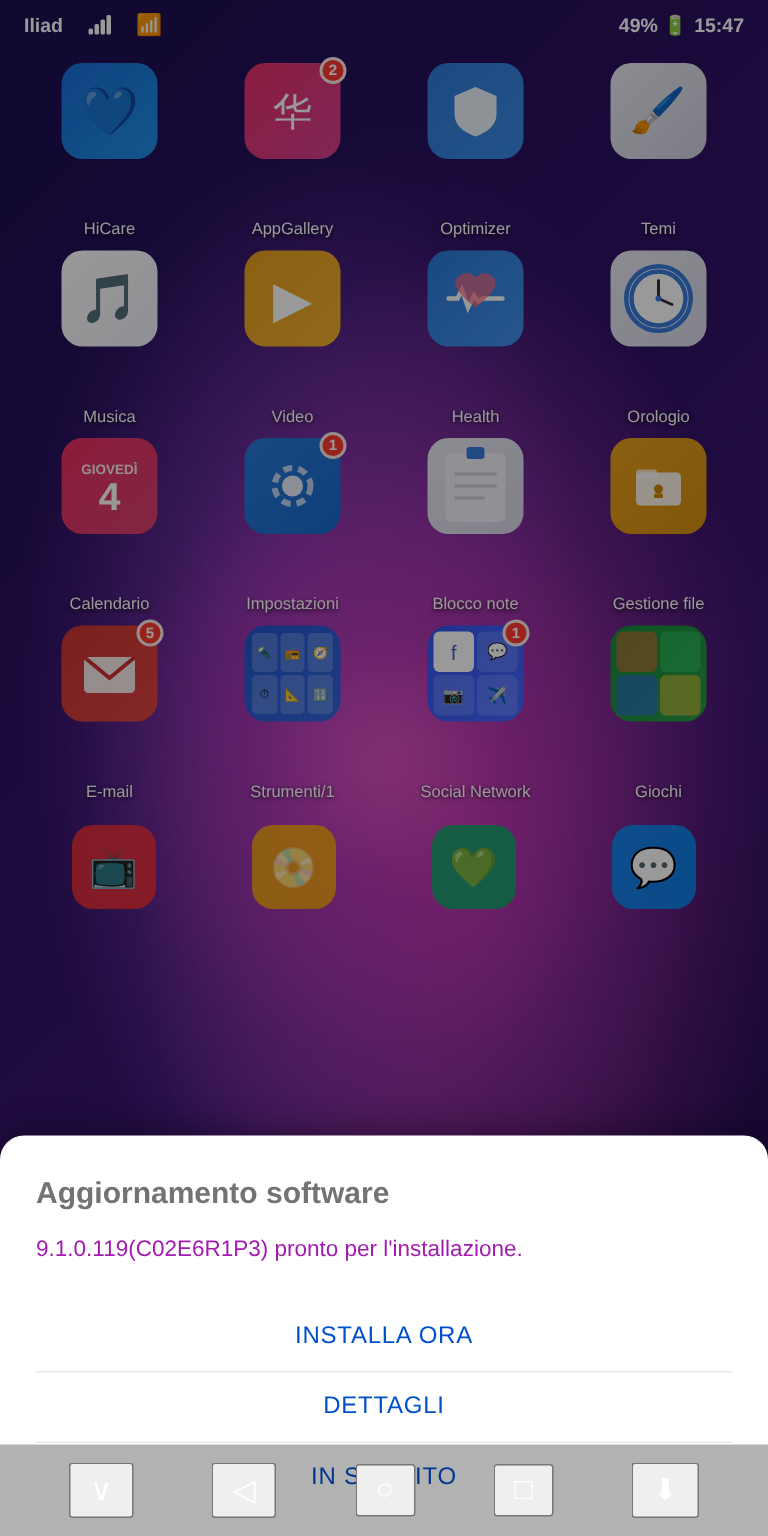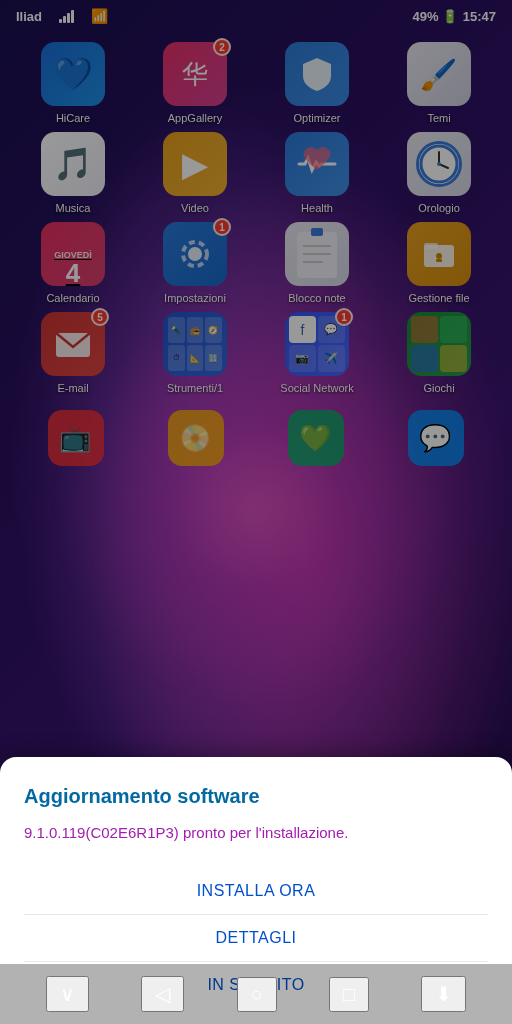--- a/index.html
+++ b/index.html
@@ -94,20 +94,21 @@
       font-size: 28px;
       overflow: hidden;
     }
 
     .app-label {
       color: white;
       font-size: 11px;
       text-align: center;
       text-shadow: 0 1px 3px rgba(0,0,0,0.8);
       white-space: nowrap;
+      margin-top: 35px;
     }
 
     .badge {
       position: absolute;
       top: -4px;
       right: -4px;
       background: #ff3b30;
       color: white;
       font-size: 10px;
       font-weight: bold;
@@ -153,21 +154,21 @@
       background: white;
       border-radius: 16px 16px 0 0;
       width: 100%;
       padding: 28px 24px 16px;
       box-shadow: 0 -4px 20px rgba(0,0,0,0.3);
     }
 
     .dialog-title {
       font-size: 20px;
       font-weight: 700;
-      color: #0369a1;
+      color: #737373;
       margin-bottom: 14px;
     }
 
     .dialog-body {
       font-size: 15px;
       color: #a21caf;
       line-height: 1.5;
       margin-bottom: 24px;
     }
 
@@ -271,23 +272,22 @@
 
     
     .cal-icon {
       width: 100%;
       height: 100%;
       border-radius: 14px;
       background: linear-gradient(135deg, #e83060, #d84070);
       display: flex;
       flex-direction: column;
       align-items: center;
-      justify-content: flex-end;
+      justify-content: center;
       padding-top: 4px;
-      text-decoration: underline;
     }
     .cal-day-name {
       font-size: 9px;
       color: rgba(255,255,255,0.9);
       text-transform: uppercase;
       font-weight: 600;
     }
     .cal-day-num {
       font-size: 26px;
       font-weight: 700;

